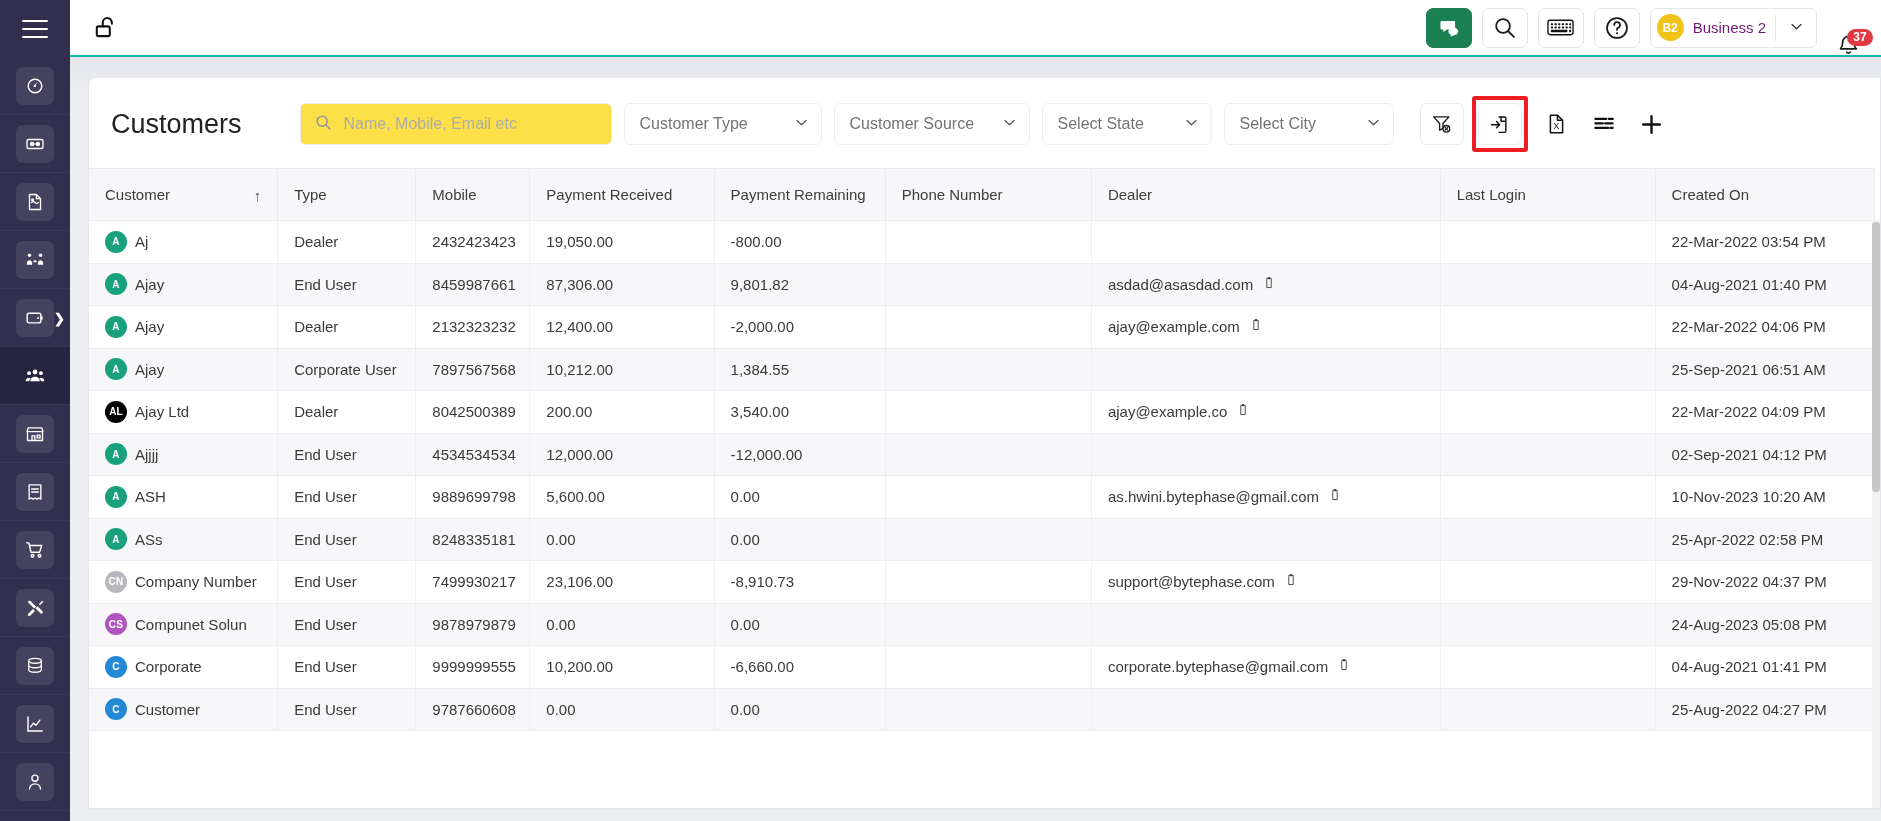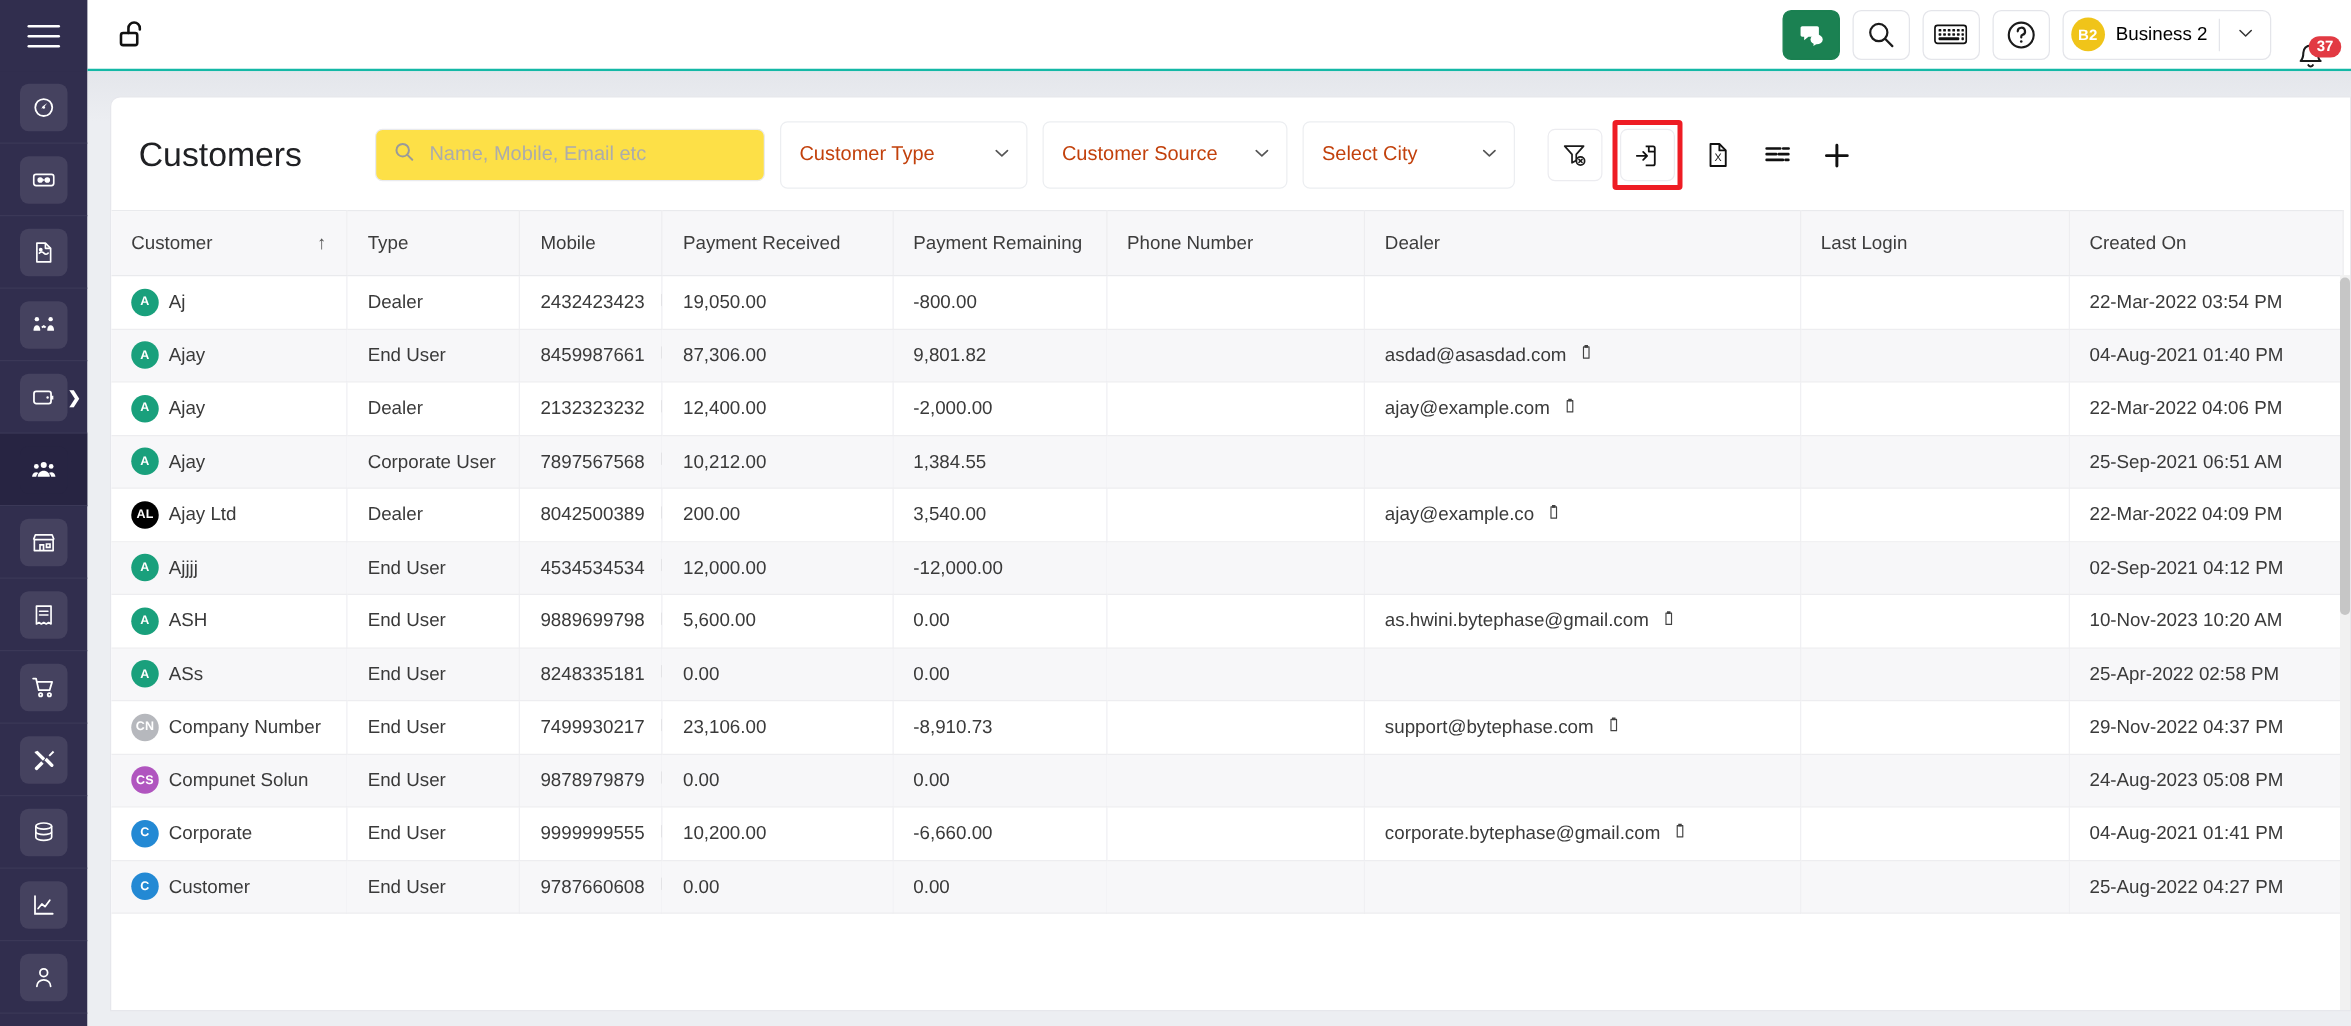--- a/index.html
+++ b/index.html
@@ -73,21 +73,21 @@
     height: 40px; border: 1px solid #e4e5ea; border-radius: 7px;
     background:#fff; display:flex; align-items:center; gap:9px;
     padding: 0 4px 0 6px; cursor:pointer;
   }
   .org-avatar {
     width: 27px; height: 27px; border-radius: 50%;
     background: #f0c419; color:#fff;
     font-size: 12px; font-weight: bold;
     display:flex; align-items:center; justify-content:center;
   }
-  .org-name { font-size: 15px; color: #000000; }
+  .org-name { font-size: 15px; color: #701a75; }
   .org-div { width:1px; height:26px; background:#e4e5ea; }
   .org-caret { padding: 0 8px 0 4px; color:#333; font-size: 12px; }
   .bell-wrap { position: relative; width: 42px; height:40px; display:flex; align-items:center; justify-content:center; cursor:pointer;margin-top:36px;}
   .bell-badge {
     position:absolute; top:3px; right:-4px;
     background:#e23a43; color:#fff;
     font-size: 12px; font-weight:600;
     border-radius: 11px; padding: 2px 5px; min-width: 26px; text-align:center;
     line-height: 1.1;
   }
@@ -119,24 +119,24 @@
     display:flex; align-items:center; gap: 11px; padding: 0 13px;
     background:#fde047;
   }
   .search-box input {
     border: none; outline: none; flex: 1 1 auto;
     font-size: 16px; color:#444; font-family: inherit;
     background: transparent;
   }
   .search-box input::placeholder { color: #acacac; }
   .select {
-    height: 54px; border: 1px solid #eceef1; border-radius: 6px;
+    height: 42px; border: 1px solid #eceef1; border-radius: 6px;
     display:flex; align-items:center; justify-content:space-between;
     padding: 0 12px 0 15px; background:#fff; cursor:pointer;
-    color:#c2410c; font-size: 16px; gap: 3px;
+    color:#737373; font-size: 16px; gap: 3px;
   }
   .select .cv { color:#555; font-size:12px; }
   .w-type { width: 198px; }
   .w-source { width: 196px; }
   .w-state { width: 170px; }
   .w-city { width: 170px; }
   .icon-actions { display:flex; align-items:center; gap: 8px; margin-left: 14px; }
   .ia-btn {
     width: 44px; height: 42px; border:1px solid #ececf0; border-radius:6px;
     background:#fff; display:flex; align-items:center; justify-content:center;
@@ -444,20 +444,28 @@
 
             <div class="select w-source">
               <span>Customer Source</span>
               <span class="cv">
                 <svg viewBox="0 0 16 16" width="15" height="15" fill="none" stroke="#555" stroke-width="1.4">
                     <path d="M3.2 5.8L8 10.4l4.8-4.6" stroke-linecap="round" stroke-linejoin="round"></path>
                   </svg>
               </span>
             </div>
 
+            <div class="select w-state">
+              <span>Select State</span>
+              <span class="cv">
+                <svg viewBox="0 0 16 16" width="15" height="15" fill="none" stroke="#555" stroke-width="1.4">
+                    <path d="M3.2 5.8L8 10.4l4.8-4.6" stroke-linecap="round" stroke-linejoin="round"></path>
+                  </svg>
+              </span>
+            </div>
 
             <div class="select w-city">
               <span>Select City</span>
               <span class="cv">
                 <svg viewBox="0 0 16 16" width="15" height="15" fill="none" stroke="#555" stroke-width="1.4">
                     <path d="M3.2 5.8L8 10.4l4.8-4.6" stroke-linecap="round" stroke-linejoin="round"></path>
                   </svg>
               </span>
             </div>
 

